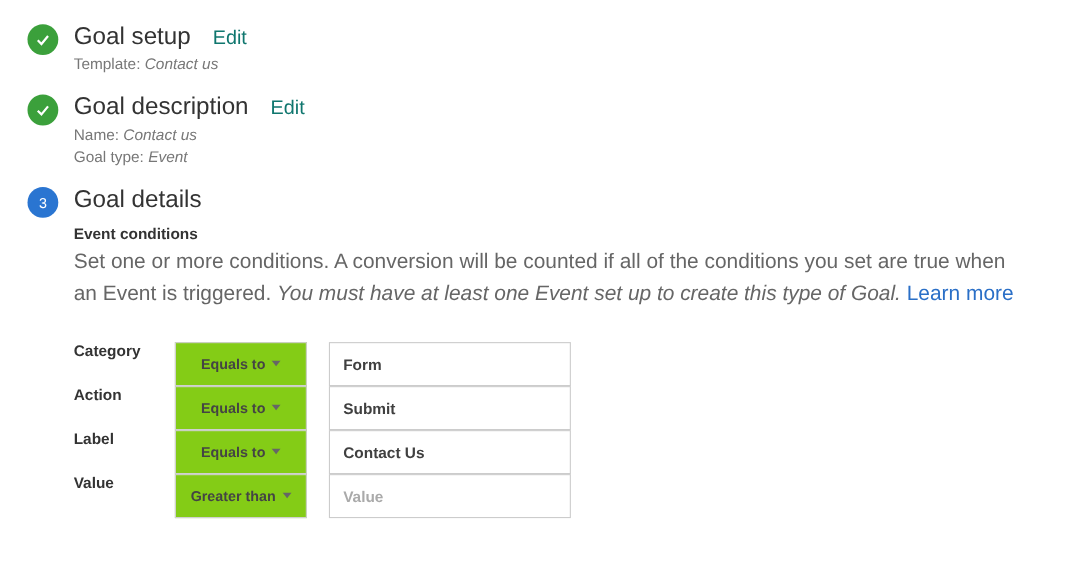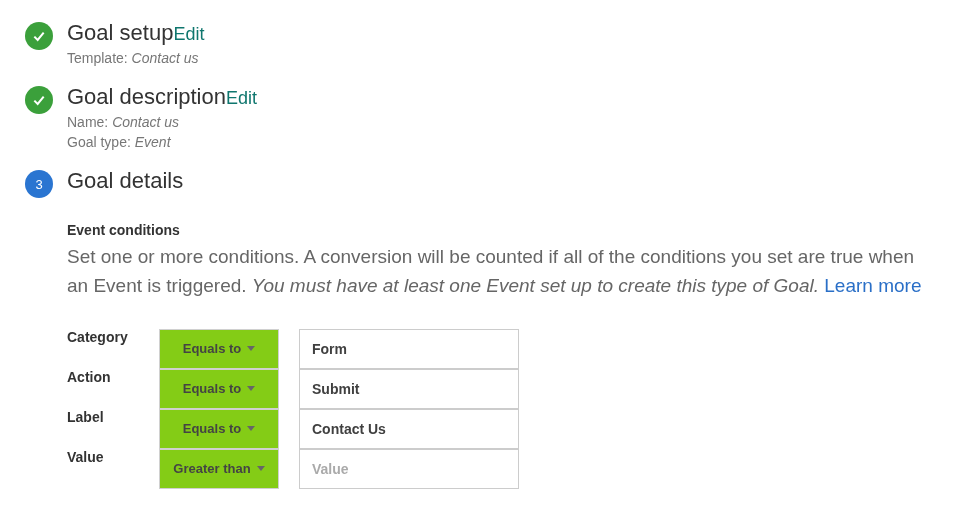--- a/index.html
+++ b/index.html
@@ -36,20 +36,21 @@
     .step-icon.current {
       background: #2a75d1;
       color: #fff;
       font-size: 13px;
       font-weight: 400;
     }
     .step-body { flex: 1; }
     .step-header {
       display: flex;
       align-items: baseline;
+      gap: 20px;
     }
     .step-title {
       font-size: 22px;
       font-weight: 400;
       color: #333;
     }
     .edit-link {
       font-size: 18px;
       color: #0f766e;
       cursor: pointer;
@@ -57,21 +58,21 @@
     .step-detail {
       margin-top: 4px;
       color: #777;
       font-size: 14px;
     }
     .step-detail .value {
       font-style: italic;
     }
     .subheader {
       font-weight: bold;
-      margin-top: 28px;
+      margin-top: 10px;
       font-size: 14px;
       color: #333;
     }
     .description {
       margin-top: 4px;
       color: #666;
       font-size: 19px;
       line-height: 1.55;
       max-width: 870px;
     }

